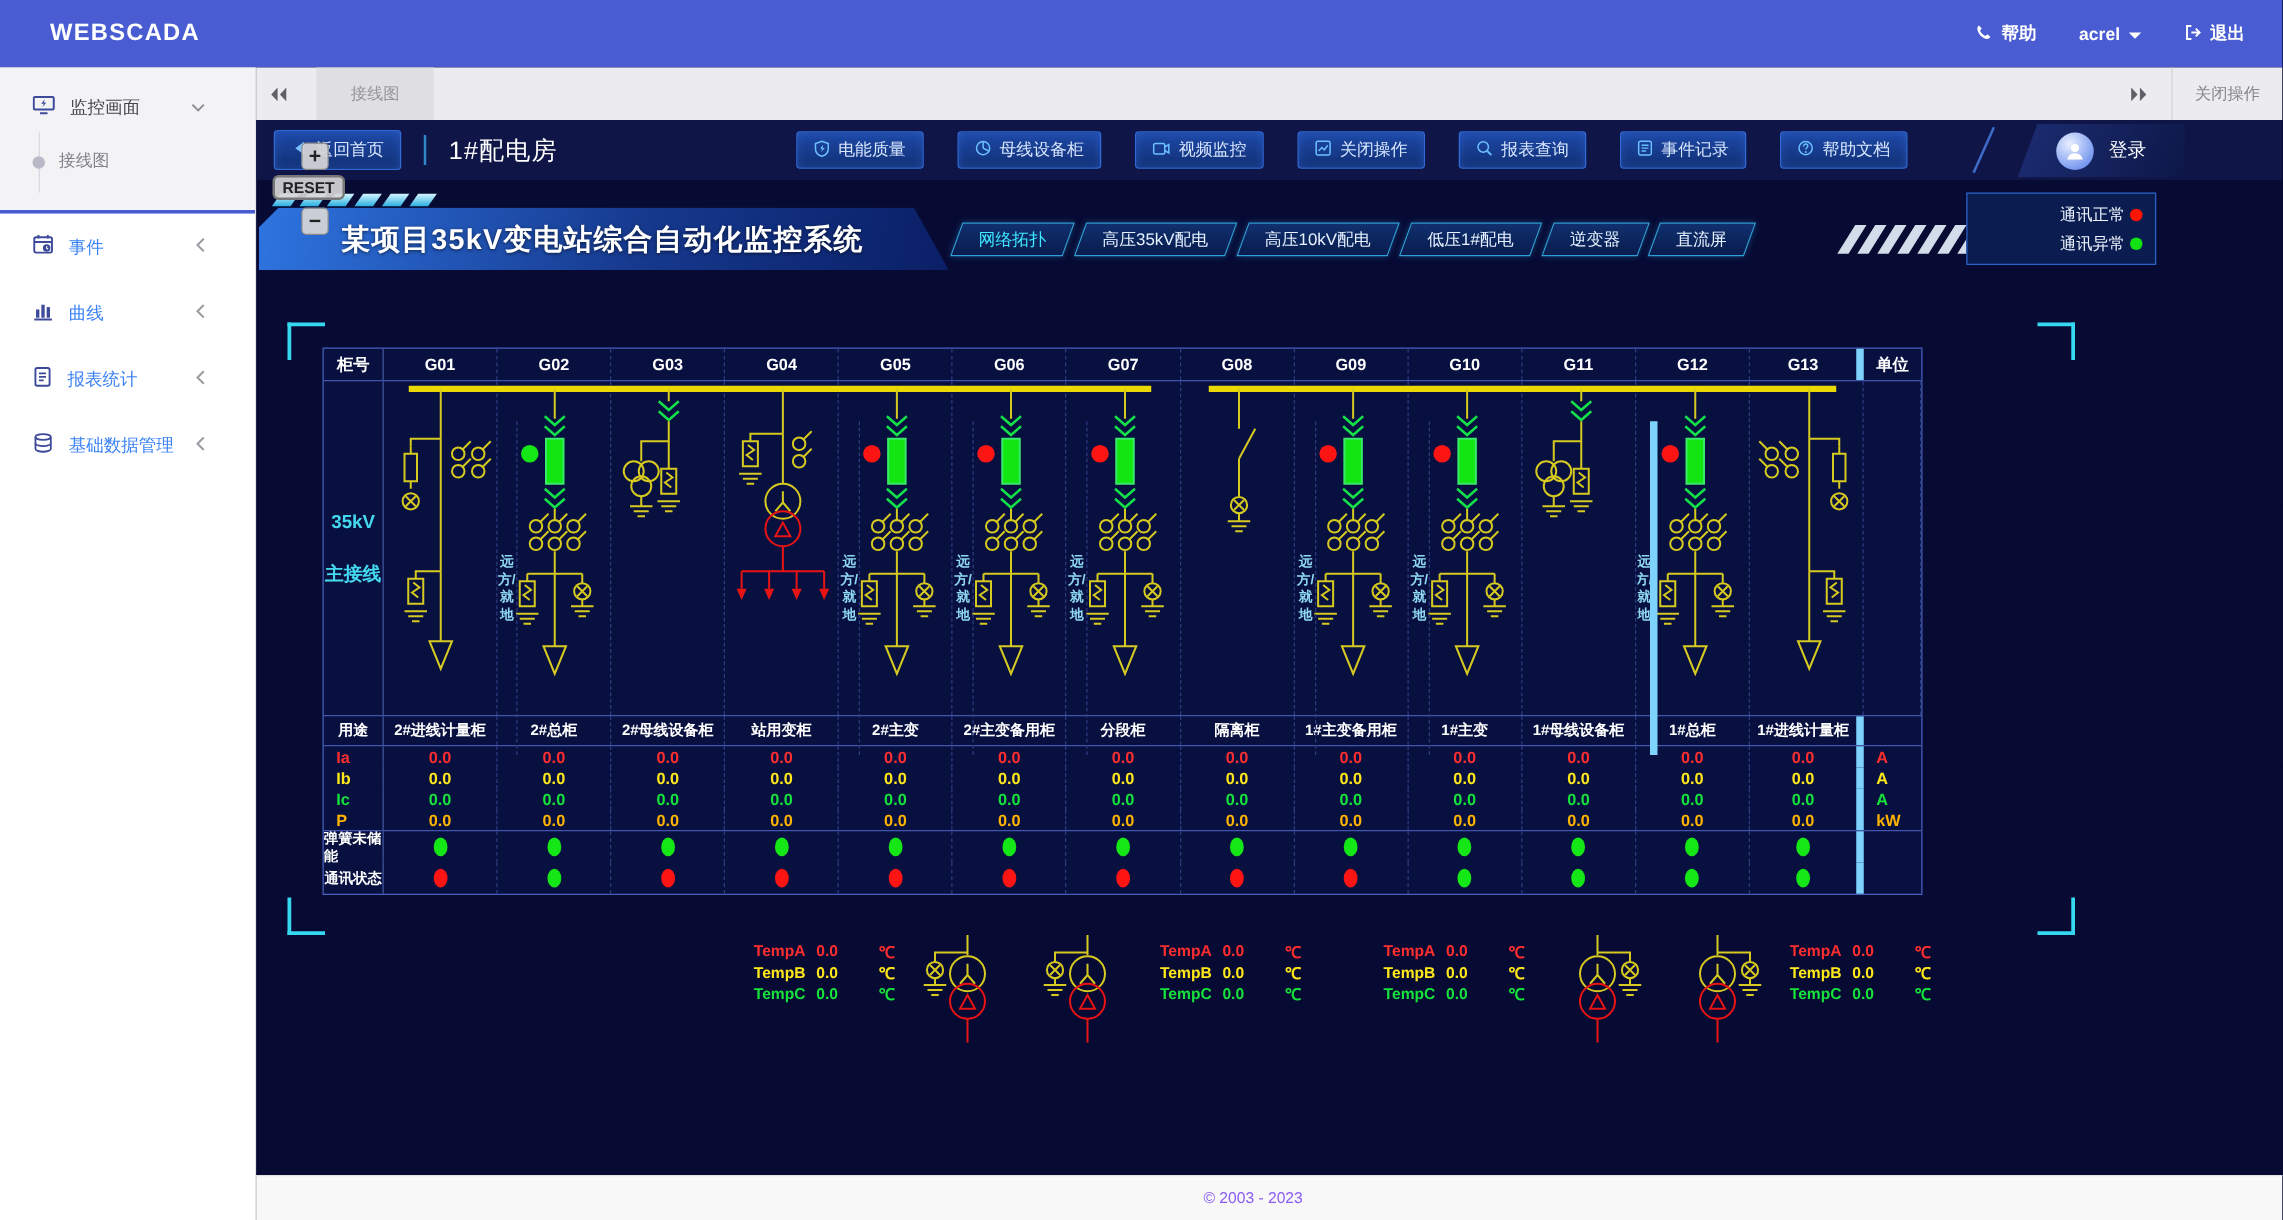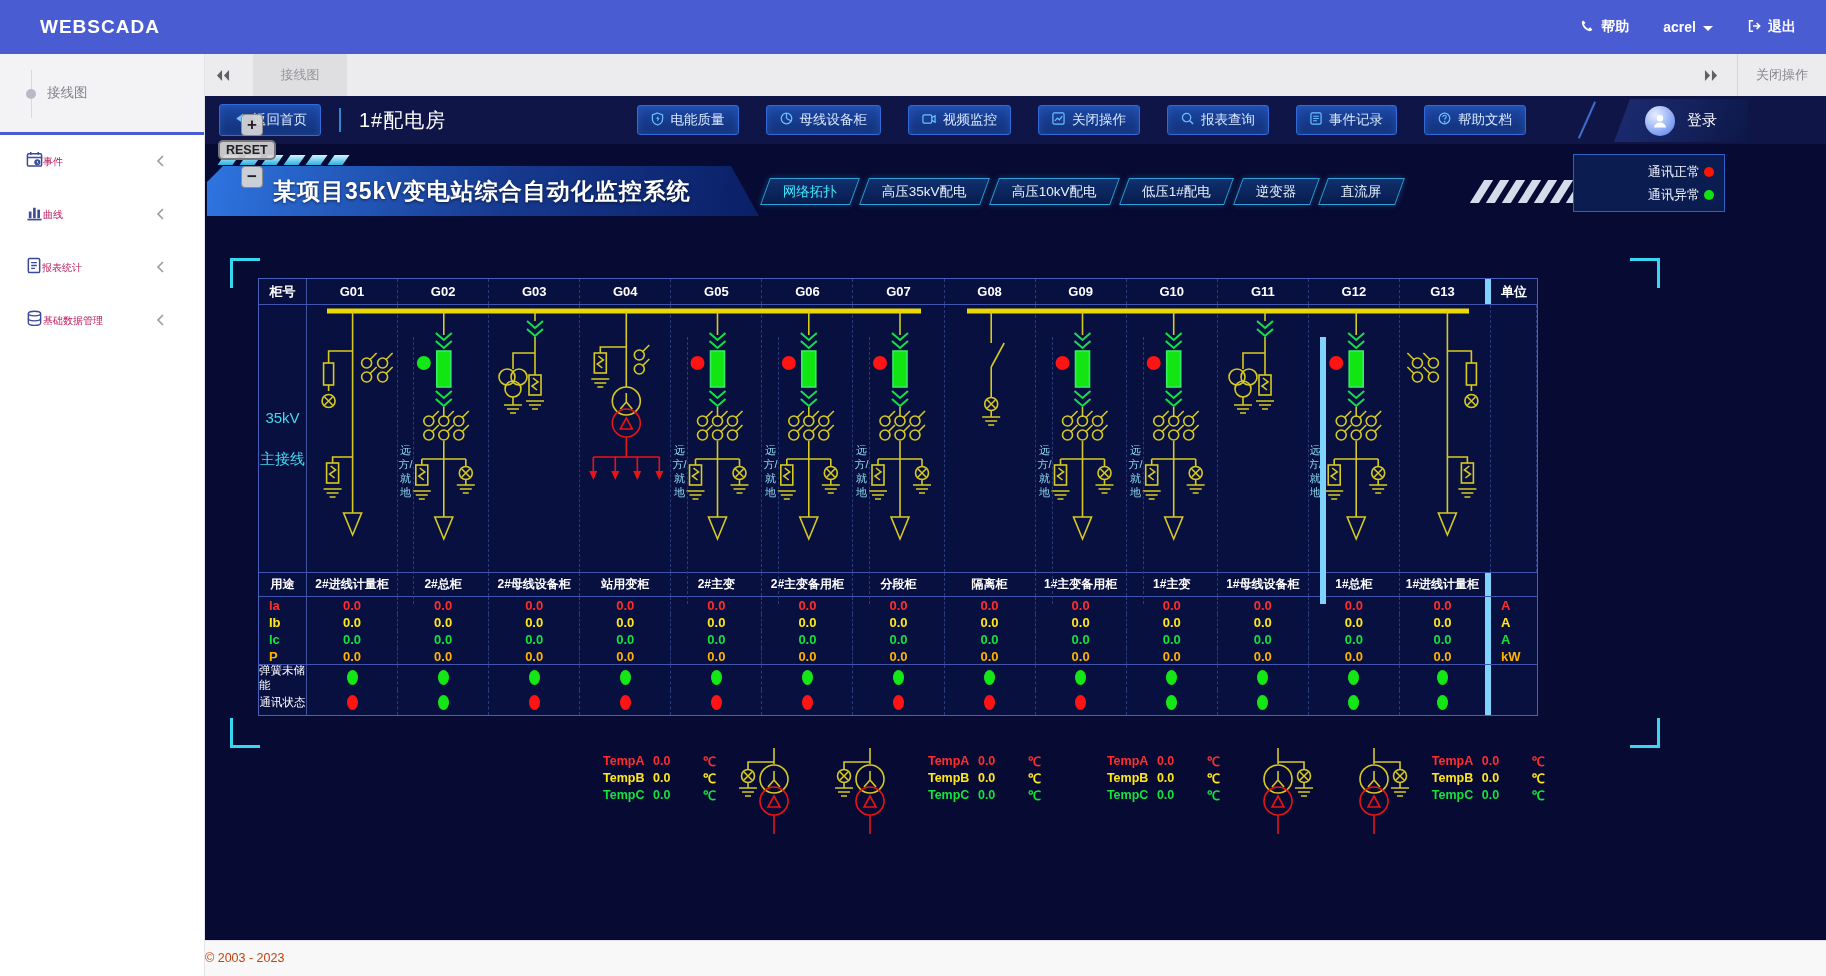--- a/index.html
+++ b/index.html
@@ -17,21 +17,21 @@
   .sidebar { width:205px; background:#ffffff; border-right:1px solid #e4e4e8; flex:0 0 auto; }
   .sb-group { background:#f3f3f6; border-bottom:3px solid #4a5cd2; padding:14px 0 12px; }
   .sb-group-head { height:36px; display:flex; align-items:center; padding-left:26px; cursor:pointer; }
   .sb-group-head .lbl { margin-left:12px; font-size:14px; color:#44444c; flex:1; }
   .sb-group-head .chev { margin-right:40px; }
   .sb-sub { position:relative; height:52px; }
   .sb-tree-line { position:absolute; left:31px; top:2px; bottom:2px; width:1px; background:#d8d8e0; }
   .sb-tree-dot { position:absolute; left:26px; top:21px; width:10px; height:10px; border-radius:50%; background:#b9b9c8; }
   .sb-sub .lbl { position:absolute; left:47px; top:16px; font-size:13.5px; color:#82828c; cursor:pointer; }
   .sb-item { height:53px; display:flex; align-items:center; padding-left:26px; cursor:pointer; background:#fff; }
-  .sb-item .lbl { font-size:10px; color:#be185d; flex:1; }
+  .sb-item .lbl { margin-left:12px; font-size:14px; color:#3b82f6; flex:1; }
   .sb-item .chev { margin-right:40px; }
 
   .right-col { flex:1; display:flex; flex-direction:column; min-width:0; }
 
   
   .tabstrip { height:42px; background:#ececee; display:flex; align-items:center; flex:0 0 auto; position:relative; }
   .ts-collapse { margin-left:10px; cursor:pointer; display:flex; }
   .ts-tab { margin-left:22px; width:94px; height:42px; background:#dfdfe2; display:flex; align-items:center; justify-content:center; font-size:13px; color:#96969c; cursor:pointer; }
   .ts-right { position:absolute; right:0; top:0; height:42px; display:flex; align-items:center; }
   .ts-expand { cursor:pointer; display:flex; padding:0 18px; }
@@ -84,21 +84,21 @@
 
   
   .diagram-wrap { position:absolute; left:35px; top:168px; width:1410px; height:478px; }
   .corner { position:absolute; width:30px; height:30px; border:0 solid #35d8f0; }
   .c-tl { left:-10px; top:-6px; border-left-width:3px; border-top-width:3px; }
   .c-tr { right:-10px; top:-6px; border-right-width:3px; border-top-width:3px; }
   .c-bl { left:-10px; bottom:-6px; border-left-width:3px; border-bottom-width:3px; }
   .c-br { right:-10px; bottom:-6px; border-right-width:3px; border-bottom-width:3px; }
 
   .sltable { position:absolute; left:18px; top:14px; width:1280px; border:1px solid #4760bc; background:#081040; }
-  .row { display:grid; grid-template-columns:48px repeat(13,1fr) 46px; }
+  .row { display:grid; grid-template-columns:48px repeat(13,1fr) 46px;font-weight:bold; }
   .row > div { height:100%; display:flex; align-items:center; justify-content:center; border-right:1px dashed #2c3a7e; overflow:hidden; }
   .row > div:first-child { border-right:1px solid #42549f; }
   .row > div:nth-last-child(2) { border-right:6px solid #7dd3fc; }
   .row > div:last-child { border-right:none; }
   .r-head { height:26px; border-bottom:1px solid #4154ae; color:#fff; font-size:13px; font-weight:bold; }
   .r-diag { height:268px; border-bottom:1px solid #4154ae; position:relative; }
   .r-diag svg.sld { position:absolute; left:48px; top:0; width:1186px; height:268px; }
   .diag-label { display:flex; flex-direction:column; gap:24px; align-items:center; justify-content:center; color:#44d9ef; font-size:15px; }
   .rl-label { position:absolute; top:32px; width:16px; font-size:11px; line-height:14px; color:#8fd9f2; text-align:center; word-break:break-all; z-index:5; }
   .r-usage { height:24px; border-bottom:1px solid #4154ae; color:#ffffff; font-size:12px; font-weight:bold; }
@@ -120,22 +120,22 @@
   
   .temp-strip { position:absolute; left:398px; top:652px; display:flex; align-items:flex-start; gap:20px; }
   .temp-group { display:flex; flex-direction:column; gap:2px; margin-top:6px; }
   .temp-row { display:flex; align-items:center; font-size:12.5px; font-weight:bold; line-height:15px; }
   .temp-row .tl { width:50px; }
   .temp-row .tv { width:32px; }
   .temp-row .tu { margin-left:18px; font-size:13px; }
   .tg-sp { width:26px; }
 
   
-  .footer { height:36px; background:#f8f8f9; border-top:1px solid #e2e2e6; text-align:left; line-height:35px; padding-right:26px;
-            font-size:12.5px; color:#c2410c; flex:0 0 auto; }
+  .footer { height:36px; background:#f8f8f9; border-top:1px solid #e2e2e6; text-align:center; line-height:35px; padding-right:26px;
+            font-size:12.5px; color:#8b5cf6; flex:0 0 auto; }
 </style>
 </head>
 <body>
 
 <div class="navbar">
   <div class="brand">WEBSCADA</div>
   <div class="nav-right">
     <div class="nav-item">
       <span><svg width="14" height="14" viewBox="0 0 16 16">
             <path d="M3.6,1.6 l2.6,2.6 -1.6,2.1 c1,2.1 2.7,3.8 4.8,4.8 l2.1,-1.6 2.6,2.6 c-1,1.5 -2.6,2.1 -4.2,1.6 C5.6,12.3 3,9 2.2,5.2 1.9,3.7 2.3,2.4 3.6,1.6 z" fill="#ffffff"></path>
@@ -155,20 +155,31 @@
           </svg></span>
       <span>退出</span>
     </div>
   </div>
 </div>
 
 <div class="main">
 
   <div class="sidebar">
     <div class="sb-group">
+      <div class="sb-group-head">
+        <span><svg width="18" height="16" viewBox="0 0 18 16">
+              <rect x="1" y="1.5" width="16" height="10" rx="1" stroke="#3d4a99" stroke-width="1.6" fill="none"></rect>
+              <path d="M9.8,3.2 L7,7 h2 l-1,2.8 L11,6 h-2 z" fill="#3d4a99"></path>
+              <path d="M6,14.5 h6" stroke="#3d4a99" stroke-width="1.6"></path>
+            </svg></span>
+        <span class="lbl">监控画面</span>
+        <span class="chev"><svg width="11" height="8" viewBox="0 0 12 8">
+              <path d="M1,1.5 L6,6.5 L11,1.5" stroke="#8a8a92" stroke-width="1.6" fill="none"></path>
+            </svg></span>
+      </div>
       <div class="sb-sub">
         <span class="sb-tree-line"></span>
         <span class="sb-tree-dot"></span>
         <span class="lbl">接线图</span>
       </div>
     </div>
     <div class="sb-item">
       <span><svg width="17" height="17" viewBox="0 0 18 18">
             <rect x="1.5" y="3" width="15" height="13" rx="1.5" stroke="#3d4a99" stroke-width="1.6" fill="none"></rect>
             <path d="M5,1 v3 M13,1 v3 M1.5,7 h15" stroke="#3d4a99" stroke-width="1.6"></path>

